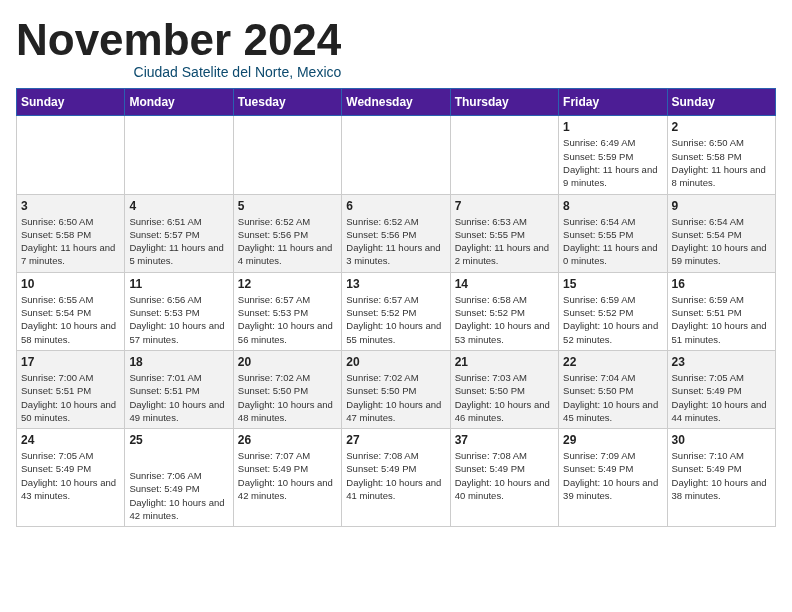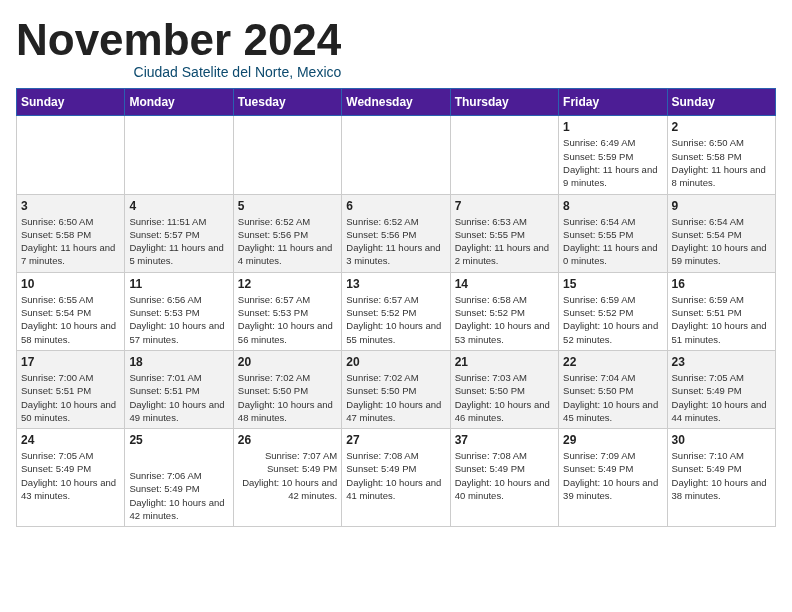--- a/index.html
+++ b/index.html
@@ -132,21 +132,21 @@
       </tr>
       <tr>
         <td>
           <div class="day-number">3</div>
           <div class="day-info" style="white-space: pre-line;">Sunrise: 6:50 AM
 Sunset: 5:58 PM
 Daylight: 11 hours and 7 minutes.</div>
         </td>
         <td>
           <div class="day-number">4</div>
-          <div class="day-info" style="white-space: pre-line;">Sunrise: 11:51 AM
+          <div class="day-info" style="white-space: pre-line;">Sunrise: 6:51 AM
 Sunset: 5:57 PM
 Daylight: 11 hours and 5 minutes.</div>
         </td>
         <td>
           <div class="day-number">5</div>
           <div class="day-info" style="white-space: pre-line;">Sunrise: 6:52 AM
 Sunset: 5:56 PM
 Daylight: 11 hours and 4 minutes.</div>
         </td>
         <td>
@@ -270,21 +270,21 @@
 Daylight: 10 hours and 43 minutes.</div>
         </td>
         <td>
           <div class="day-number">25</div>
           <div class="day-info" style="white-space: pre-line; margin-top: 22px;">Sunrise: 7:06 AM
 Sunset: 5:49 PM
 Daylight: 10 hours and 42 minutes.</div>
         </td>
         <td>
           <div class="day-number">26</div>
-          <div class="day-info" style="white-space: pre-line; text-align: right;">Sunrise: 7:07 AM
+          <div class="day-info" style="white-space: pre-line;">Sunrise: 7:07 AM
 Sunset: 5:49 PM
 Daylight: 10 hours and 42 minutes.</div>
         </td>
         <td>
           <div class="day-number">27</div>
           <div class="day-info" style="white-space: pre-line;">Sunrise: 7:08 AM
 Sunset: 5:49 PM
 Daylight: 10 hours and 41 minutes.</div>
         </td>
         <td>

